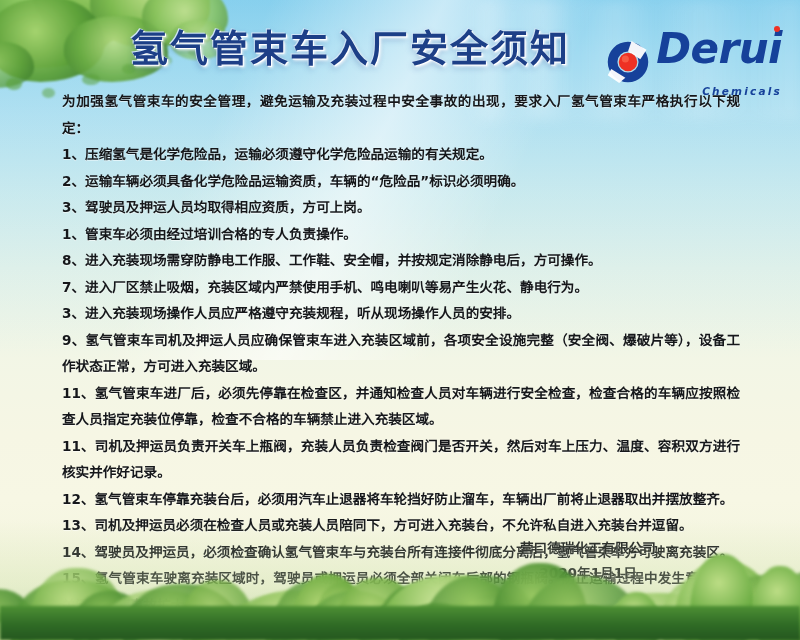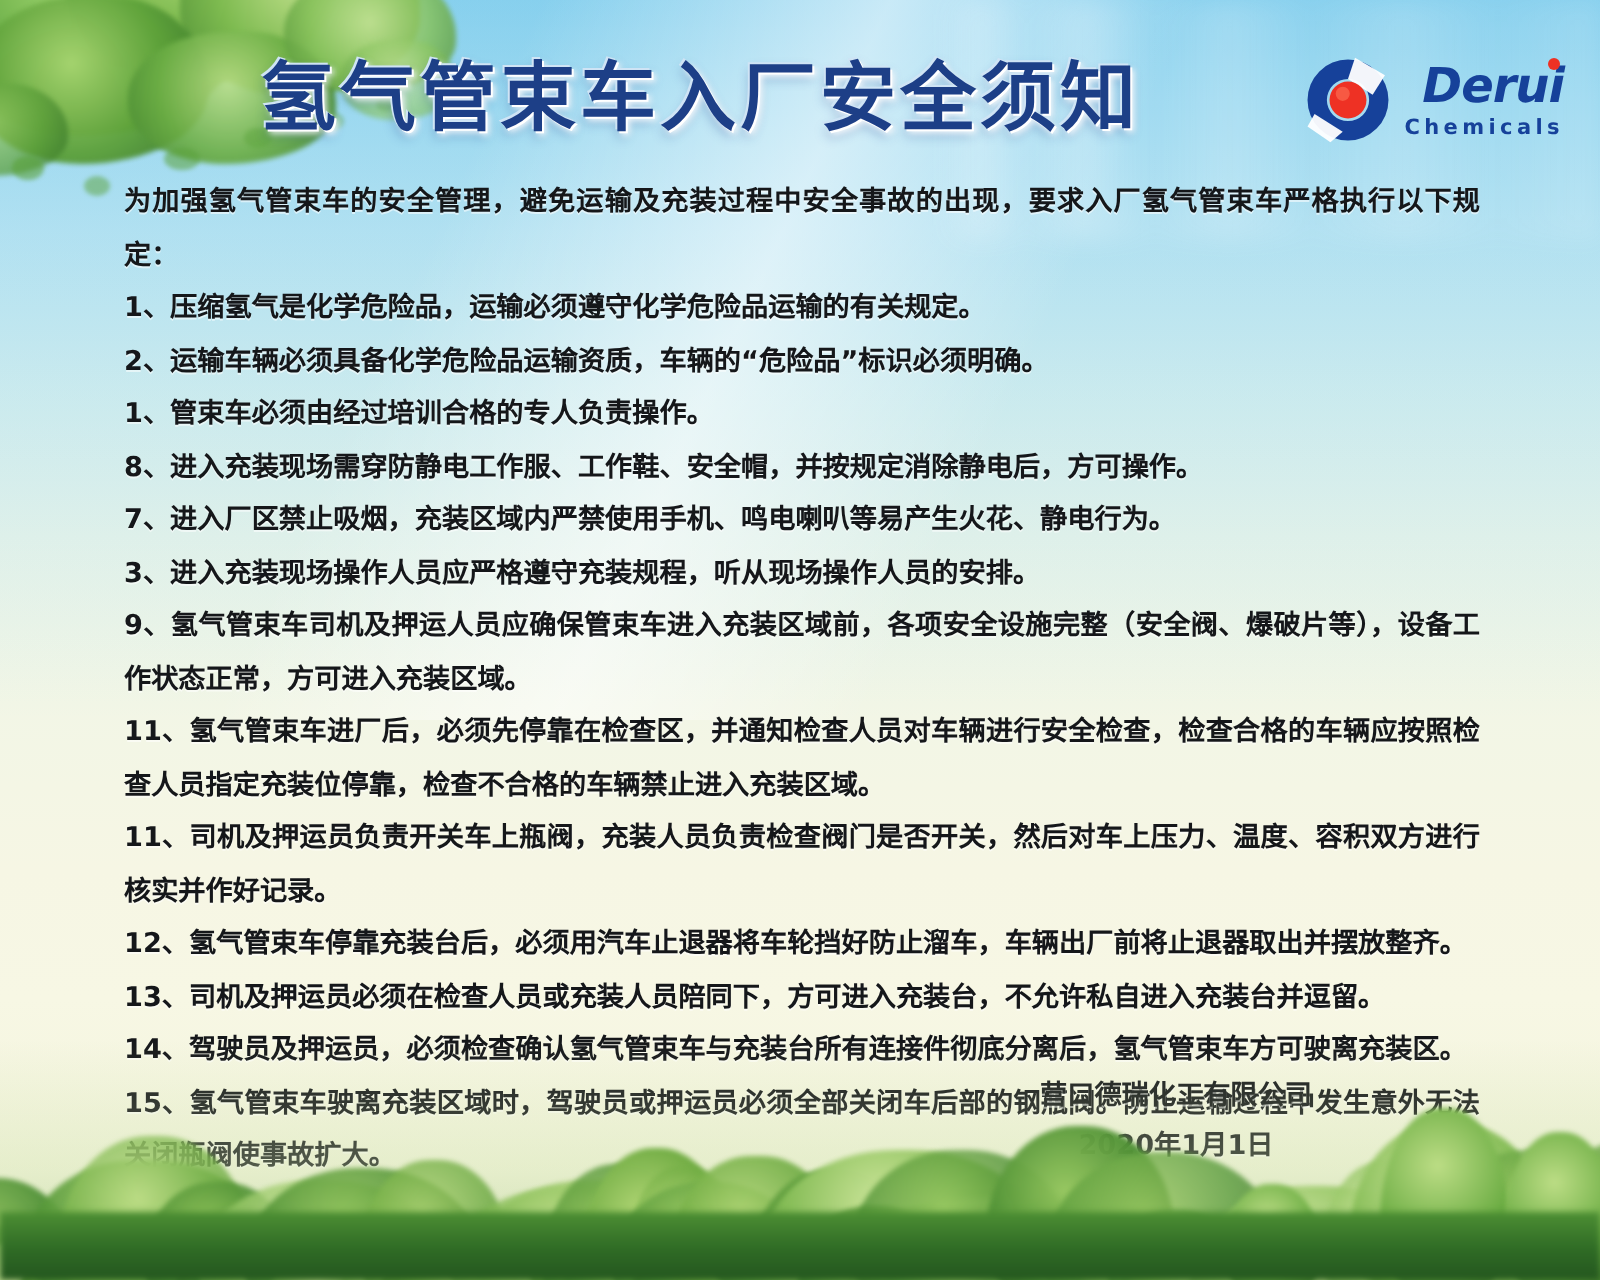--- a/index.html
+++ b/index.html
@@ -171,40 +171,41 @@
     position: relative;
     display: flex;
     flex-direction: column;
     align-items: flex-end;
     line-height: 1;
   }
   .logo-name {
     font-family: "DejaVu Sans", "Liberation Sans", sans-serif;
     font-weight: 700;
     font-style: italic;
-    font-size: 24px;
+    font-size: 42px;
     letter-spacing: -0.5px;
     color: #16419a;
     position: relative;
   }
   .logo-dot {
     position: absolute;
     right: 2px;
     top: -2px;
     width: 6px; height: 6px;
     border-radius: 50%;
     background: #ee3124;
   }
   .logo-sub {
-    margin-top: 4px;
+    margin-top: 16px;
     font-family: "DejaVu Sans", "Liberation Sans", sans-serif;
     font-weight: 700;
     font-size: 10.5px;
     letter-spacing: 2.2px;
     color: #16419a;
+    font-style: italic;
   }
 
   
   .content {
     position: absolute;
     left: 62px;
     top: 88px;
     width: 678px;
     font-family: "DejaVu Sans", "Liberation Sans", sans-serif;
     font-size: 13.6px;
@@ -288,20 +289,21 @@
         <span class="logo-sub">Chemicals</span>
       </span>
     </div>
   </div>
 
   <div class="content">
     <p class="lead">为加强氢气管束车的安全管理，避免运输及充装过程中安全事故的出现，要求入厂氢气管束车严格执行以下规定：</p>
 
     <p class="rule">1、压缩氢气是化学危险品，运输必须遵守化学危险品运输的有关规定。</p>
     <p class="rule">2、运输车辆必须具备化学危险品运输资质，车辆的“危险品”标识必须明确。</p>
+    <p class="rule">3、驾驶员及押运人员均取得相应资质，方可上岗。</p>
     <p class="rule">1、管束车必须由经过培训合格的专人负责操作。</p>
     <p class="rule">8、进入充装现场需穿防静电工作服、工作鞋、安全帽，并按规定消除静电后，方可操作。</p>
     <p class="rule">7、进入厂区禁止吸烟，充装区域内严禁使用手机、鸣电喇叭等易产生火花、静电行为。</p>
     <p class="rule">3、进入充装现场操作人员应严格遵守充装规程，听从现场操作人员的安排。</p>
     <p class="rule">9、氢气管束车司机及押运人员应确保管束车进入充装区域前，各项安全设施完整（安全阀、爆破片等），设备工作状态正常，方可进入充装区域。</p>
     <p class="rule">11、氢气管束车进厂后，必须先停靠在检查区，并通知检查人员对车辆进行安全检查，检查合格的车辆应按照检查人员指定充装位停靠，检查不合格的车辆禁止进入充装区域。</p>
     <p class="rule">11、司机及押运员负责开关车上瓶阀，充装人员负责检查阀门是否开关，然后对车上压力、温度、容积双方进行核实并作好记录。</p>
     <p class="rule">12、氢气管束车停靠充装台后，必须用汽车止退器将车轮挡好防止溜车，车辆出厂前将止退器取出并摆放整齐。</p>
     <p class="rule">13、司机及押运员必须在检查人员或充装人员陪同下，方可进入充装台，不允许私自进入充装台并逗留。</p>
     <p class="rule">14、驾驶员及押运员，必须检查确认氢气管束车与充装台所有连接件彻底分离后，氢气管束车方可驶离充装区。</p>

